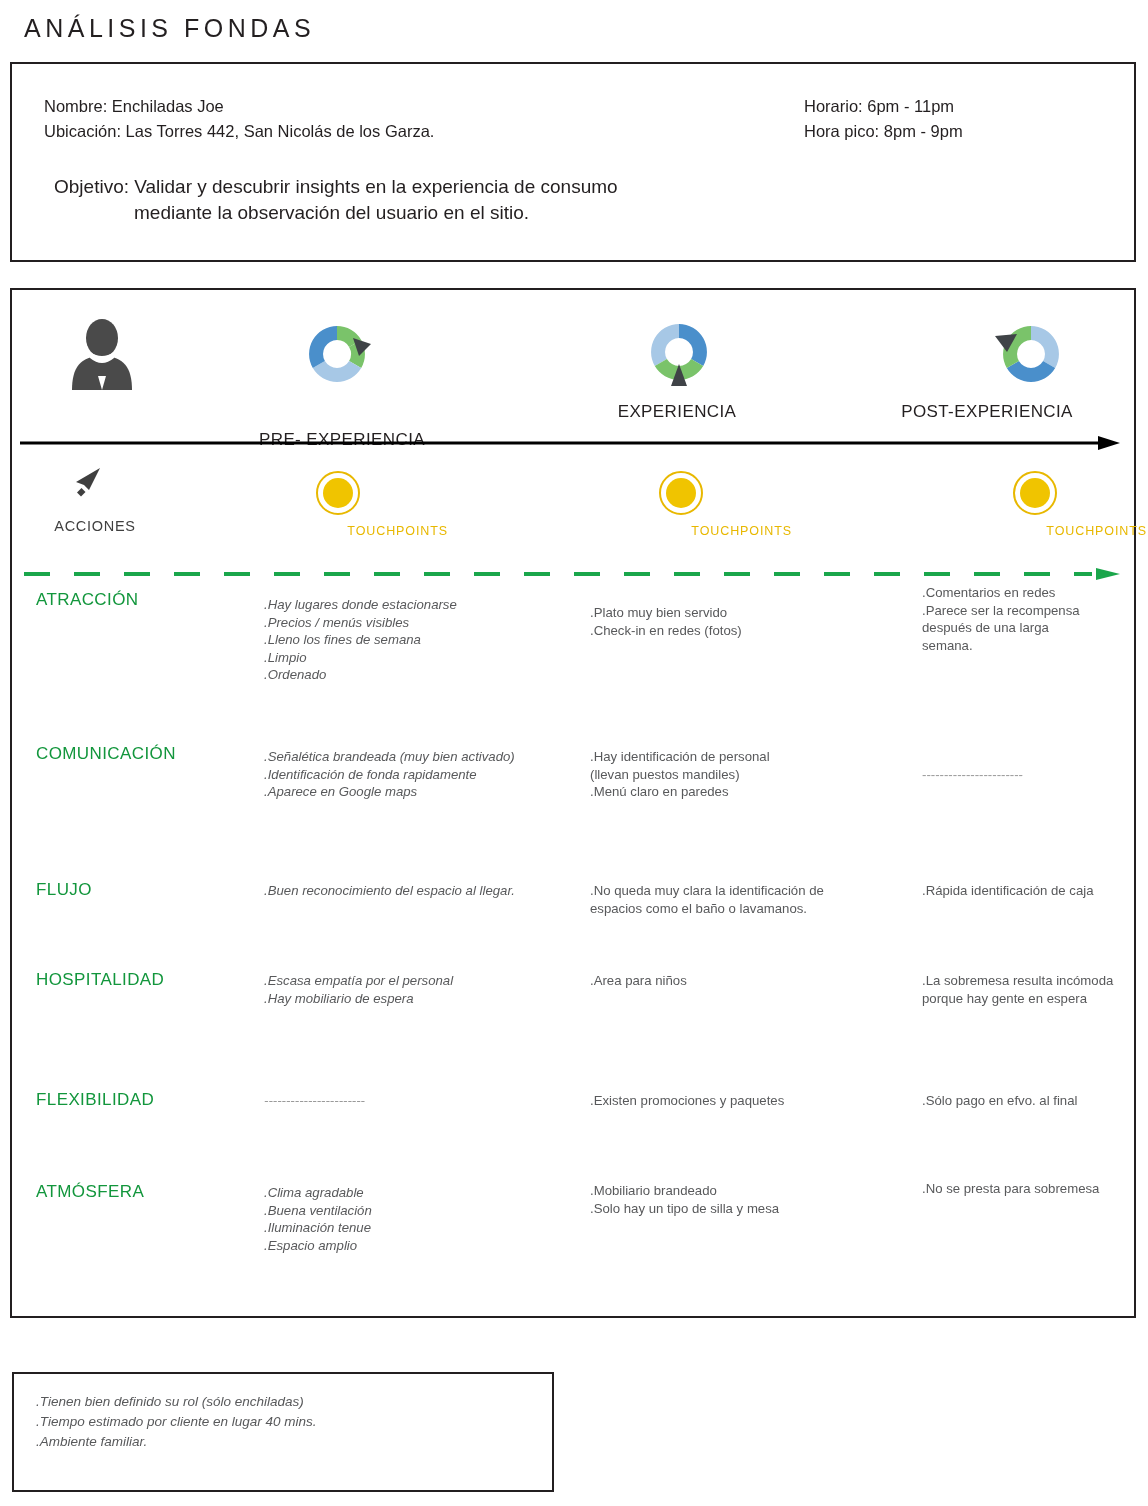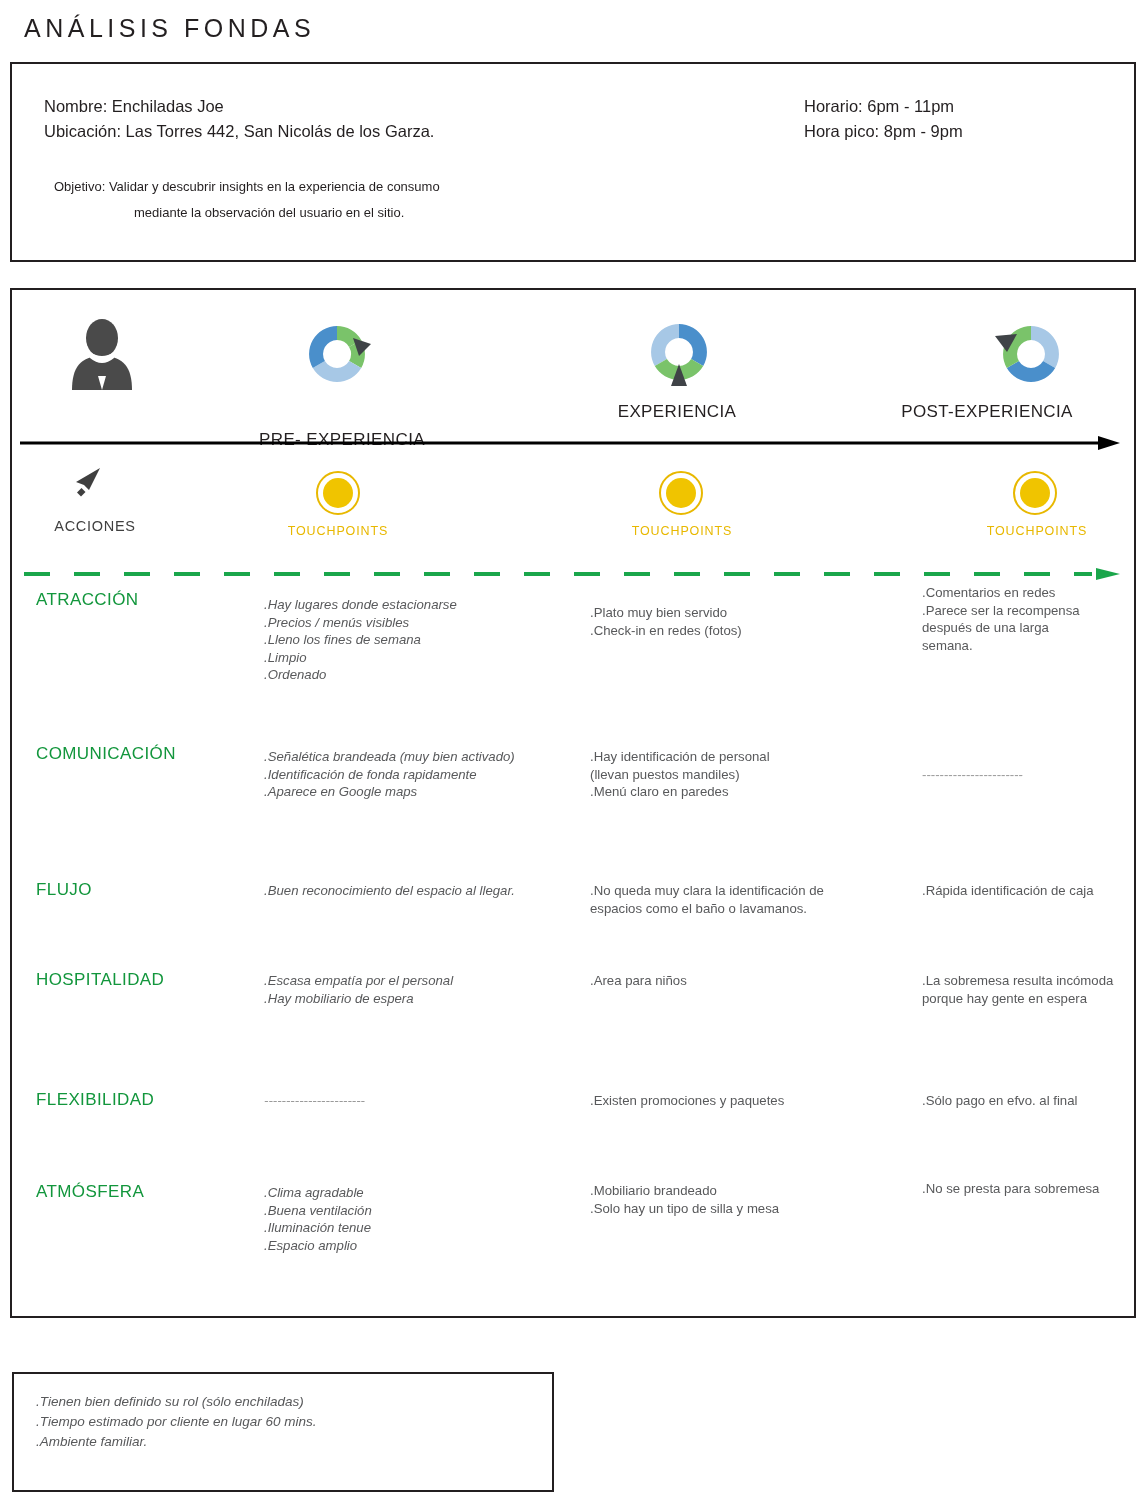--- a/index.html
+++ b/index.html
@@ -19,21 +19,21 @@
   }
 
   
   .header-box{
     position:absolute;left:10px;top:62px;width:1126px;height:200px;
     border:2.5px solid #231f20;box-sizing:border-box;background:#fff;
   }
   .hdr-left{position:absolute;left:32px;top:30px;}
   .hdr-right{position:absolute;left:792px;top:30px;}
   .hdr-line{font-size:16.5px;line-height:25px;color:#231f20;white-space:pre;}
-  .hdr-obj{position:absolute;left:42px;top:110px;font-size:13px;line-height:26px;color:#231f20;}
+  .hdr-obj{position:absolute;left:42px;top:110px;font-size:19px;line-height:26px;color:#231f20;}
   .hdr-obj .l2{display:block;padding-left:80px;}
 
   
   .main-box{
     position:absolute;left:10px;top:288px;width:1126px;height:1030px;
     border:2.5px solid #231f20;box-sizing:border-box;background:#fff;
   }
 
   
   .phase-strip{position:absolute;left:0;top:0;width:100%;height:150px;}
@@ -54,21 +54,21 @@
   .axis{position:absolute;left:8px;top:146px;width:1100px;height:14px;}
 
   
   .cursor-icon{position:absolute;left:54px;top:176px;width:40px;height:36px;}
   .acciones-label{position:absolute;left:28px;top:228px;width:110px;text-align:center;font-size:14.5px;letter-spacing:.7px;color:#3f3f3f;}
 
   .tp{position:absolute;top:180px;width:46px;height:46px;}
   .tp.t1{left:303px;} .tp.t2{left:646px;} .tp.t3{left:1000px;}
   .tp-label{
     position:absolute;top:234px;font-size:12.5px;letter-spacing:.9px;
-    color:#e8b800;text-align:center;white-space:nowrap;
+    color:#e8b800;text-align:right;white-space:nowrap;
   }
   .tp-label.t1{left:216px;width:220px;}
   .tp-label.t2{left:560px;width:220px;}
   .tp-label.t3{left:915px;width:220px;}
 
   
   .dash-row{position:absolute;left:12px;top:278px;width:1098px;height:12px;}
 
   
   .rows{position:absolute;left:0;top:300px;width:100%;}
@@ -289,18 +289,18 @@
           <span class="ln">.No se presta para sobremesa</span>
         </div>
       </div>
 
     </div>
   </div>
 
   <div class="footer-box">
     <div class="footer-text">
       <span class="ln">.Tienen bien definido su rol (sólo enchiladas)</span>
-      <span class="ln">.Tiempo estimado por cliente en lugar 60 mins.</span>
+      <span class="ln">.Tiempo estimado por cliente en lugar 40 mins.</span>
       <span class="ln">.Ambiente familiar.</span>
     </div>
   </div>
 
 </div>
 
 </body></html>

